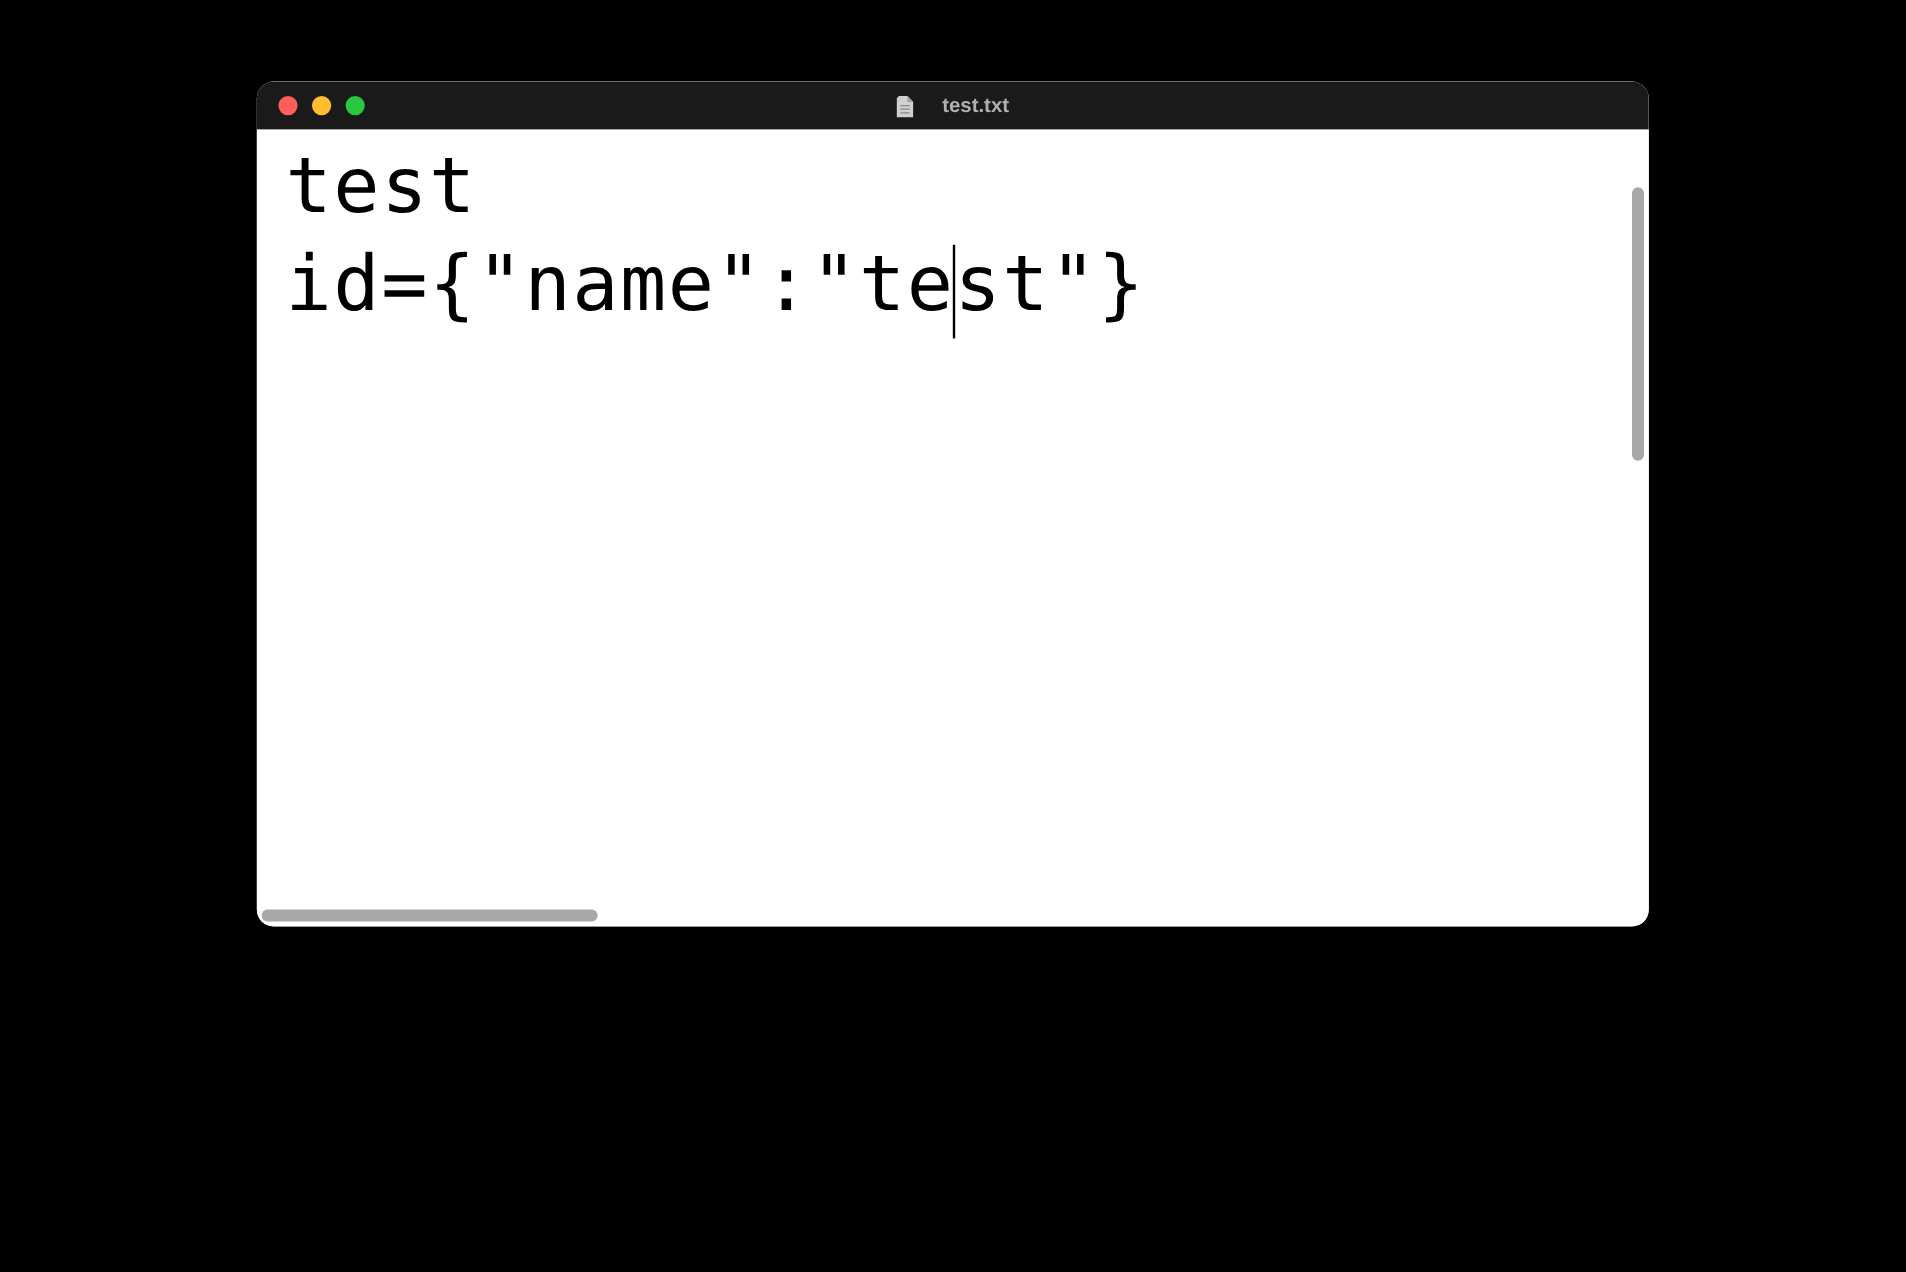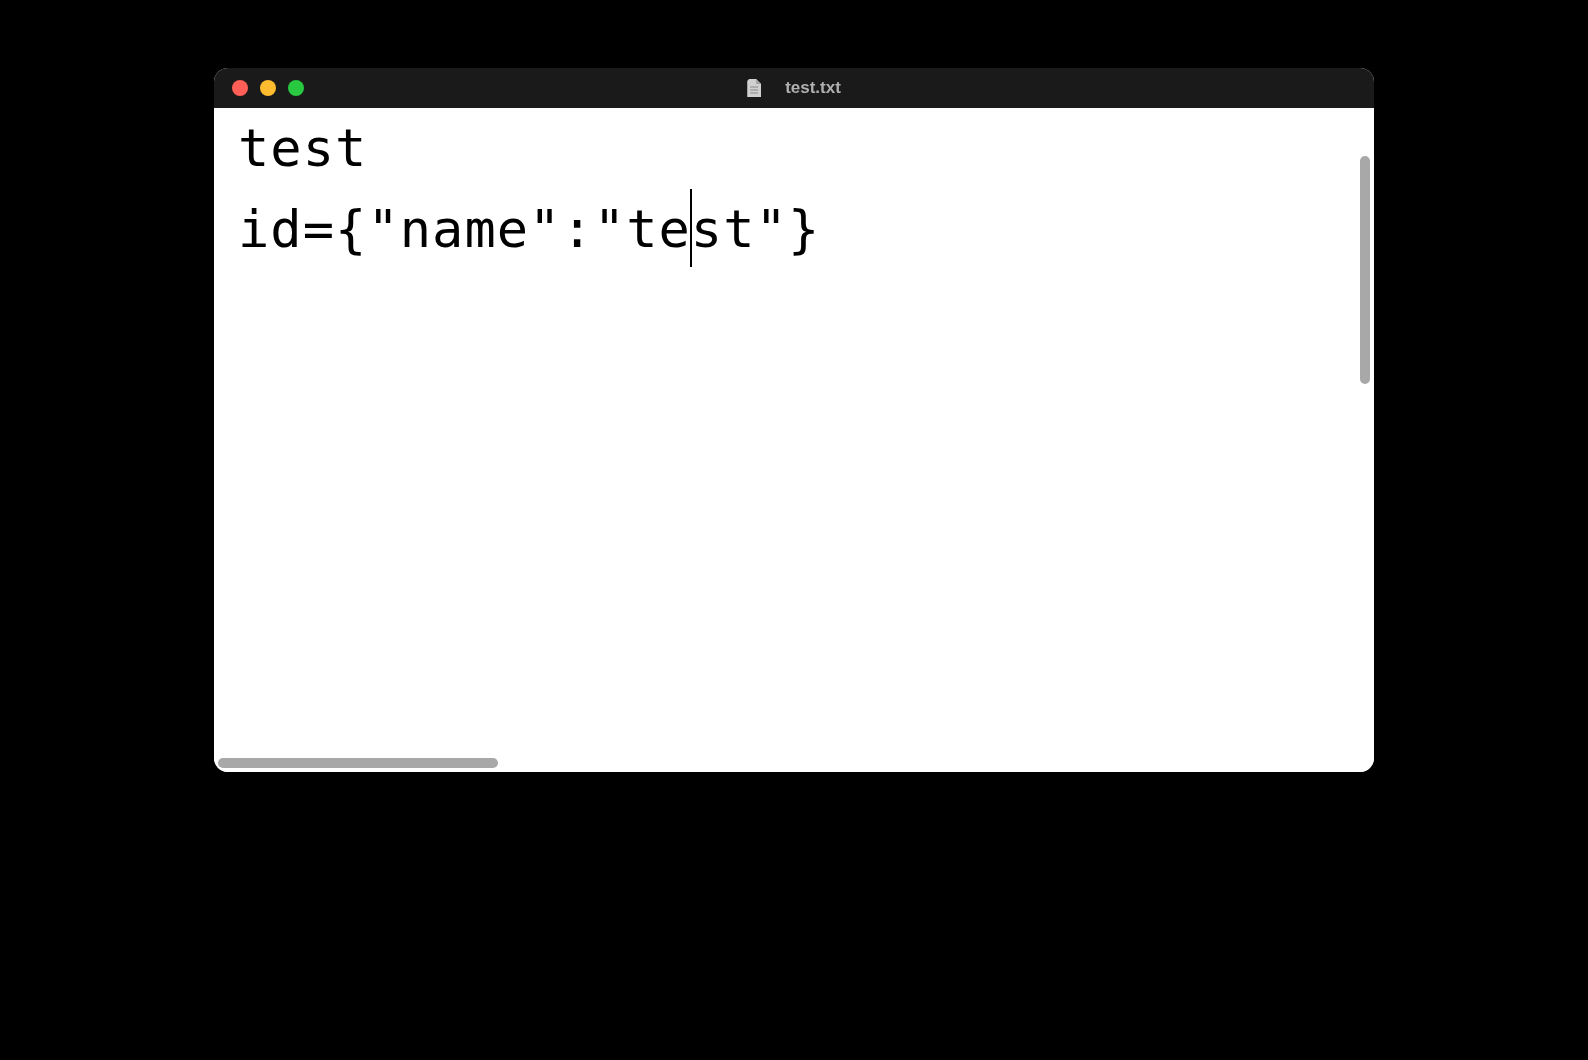--- a/index.html
+++ b/index.html
@@ -55,21 +55,21 @@
     
     .traffic-light.close { background: #ff5f57; }
     .traffic-light.minimize { background: #febc2e; }
     .traffic-light.zoom { background: #28c840; }
     
     .title-container {
       position: absolute;
       left: 50%;
       transform: translateX(-50%);
       display: flex;
-      align-items: center;
+      align-items: flex-end;
       gap: 24px;
     }
     
     .file-icon {
       width: 14px;
       height: 18px;
       display: inline-block;
     }
     
     .title-text {
@@ -80,21 +80,21 @@
     
     .content-area {
       flex: 1;
       background: #fff;
       position: relative;
       overflow: hidden;
     }
     
     .text-content {
       font-family: ui-monospace, Menlo, Monaco, "SF Mono", monospace;
-      font-size: 52px;
+      font-size: 64px;
       line-height: 1.25;
       letter-spacing: 0.02em;
       padding: 8px 24px;
       white-space: pre;
       color: #000;
       position: relative;
     }
     
     .text-line {
       position: relative;

